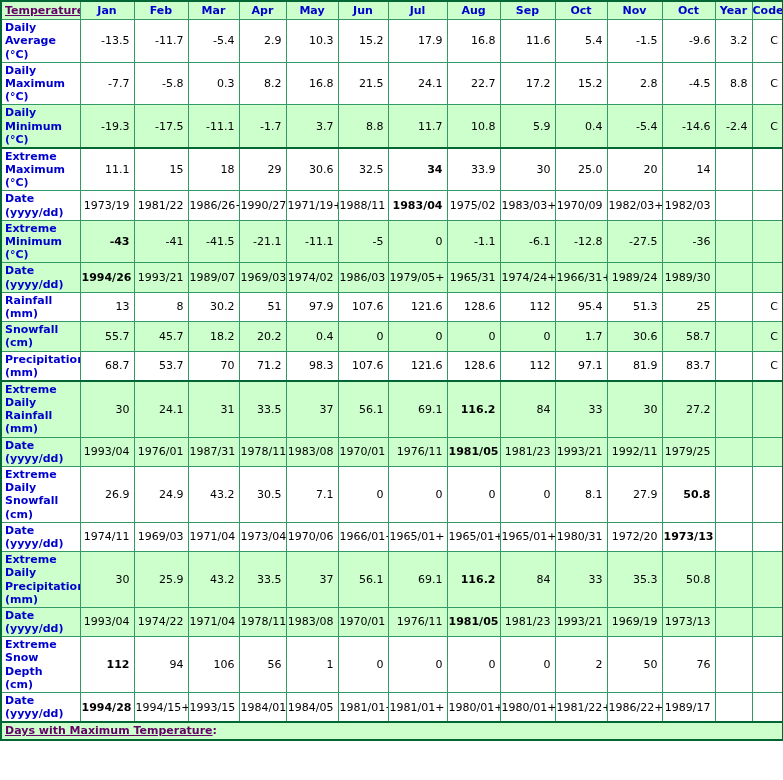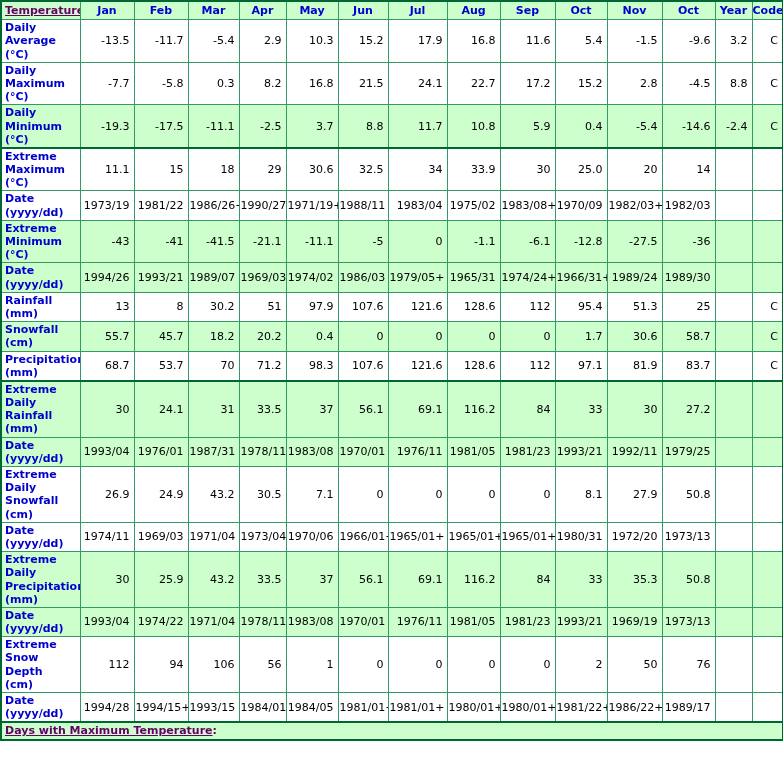--- a/index.html
+++ b/index.html
@@ -43,21 +43,21 @@
     font-weight: bold;
     text-align: left;
     vertical-align: middle;
     padding: 1px 1px 1px 3px;
     white-space: pre-line;
   }
   td.val {
     text-align: right;
     padding: 1px 4px 1px 1px;
   }
-  td.val.bold { font-weight: normal; }
+  td.val.bold { font-weight: bold; }
   tr.shade td, tr.shade th.row-label { background: #ccffcc; }
   tr.plain td, tr.plain th.row-label { background: #ffffff; }
 </style>
 </head>
 <body>
 
 <table class="climate">
   <colgroup>
     <col style="width:79px">
     <col style="width:54px">
@@ -130,21 +130,21 @@
         <td class="val">8.8</td>
         <td class="val">C</td>
       </tr>
       <tr class="shade">
         <th class="row-label">Daily
 Minimum
 (°C)</th>
         <td class="val">-19.3</td>
         <td class="val">-17.5</td>
         <td class="val">-11.1</td>
-        <td class="val">-2.5</td>
+        <td class="val">-1.7</td>
         <td class="val">3.7</td>
         <td class="val">8.8</td>
         <td class="val">11.7</td>
         <td class="val">10.8</td>
         <td class="val">5.9</td>
         <td class="val">0.4</td>
         <td class="val">-5.4</td>
         <td class="val">-14.6</td>
         <td class="val">-2.4</td>
         <td class="val">C</td>
@@ -172,21 +172,21 @@
         <th class="row-label">Date
 (yyyy/dd)</th>
         <td class="val">1973/19</td>
         <td class="val">1981/22</td>
         <td class="val">1986/26+</td>
         <td class="val">1990/27</td>
         <td class="val">1971/19+</td>
         <td class="val">1988/11</td>
         <td class="val bold">1983/04</td>
         <td class="val">1975/02</td>
-        <td class="val">1983/08+</td>
+        <td class="val">1983/03+</td>
         <td class="val">1970/09</td>
         <td class="val">1982/03+</td>
         <td class="val">1982/03</td>
         <td class="val"></td>
         <td class="val"></td>
       </tr>
       <tr class="shade">
         <th class="row-label">Extreme
 Minimum
 (°C)</th>

